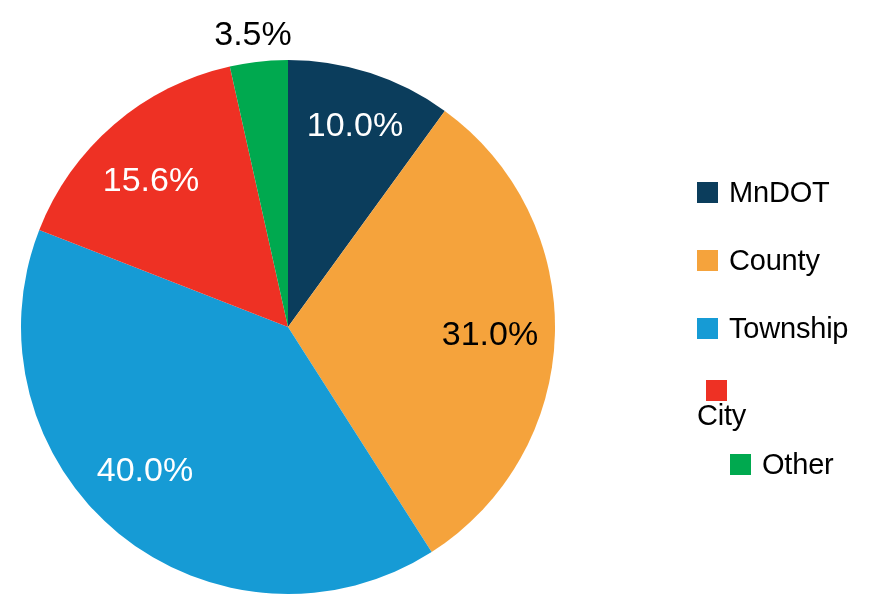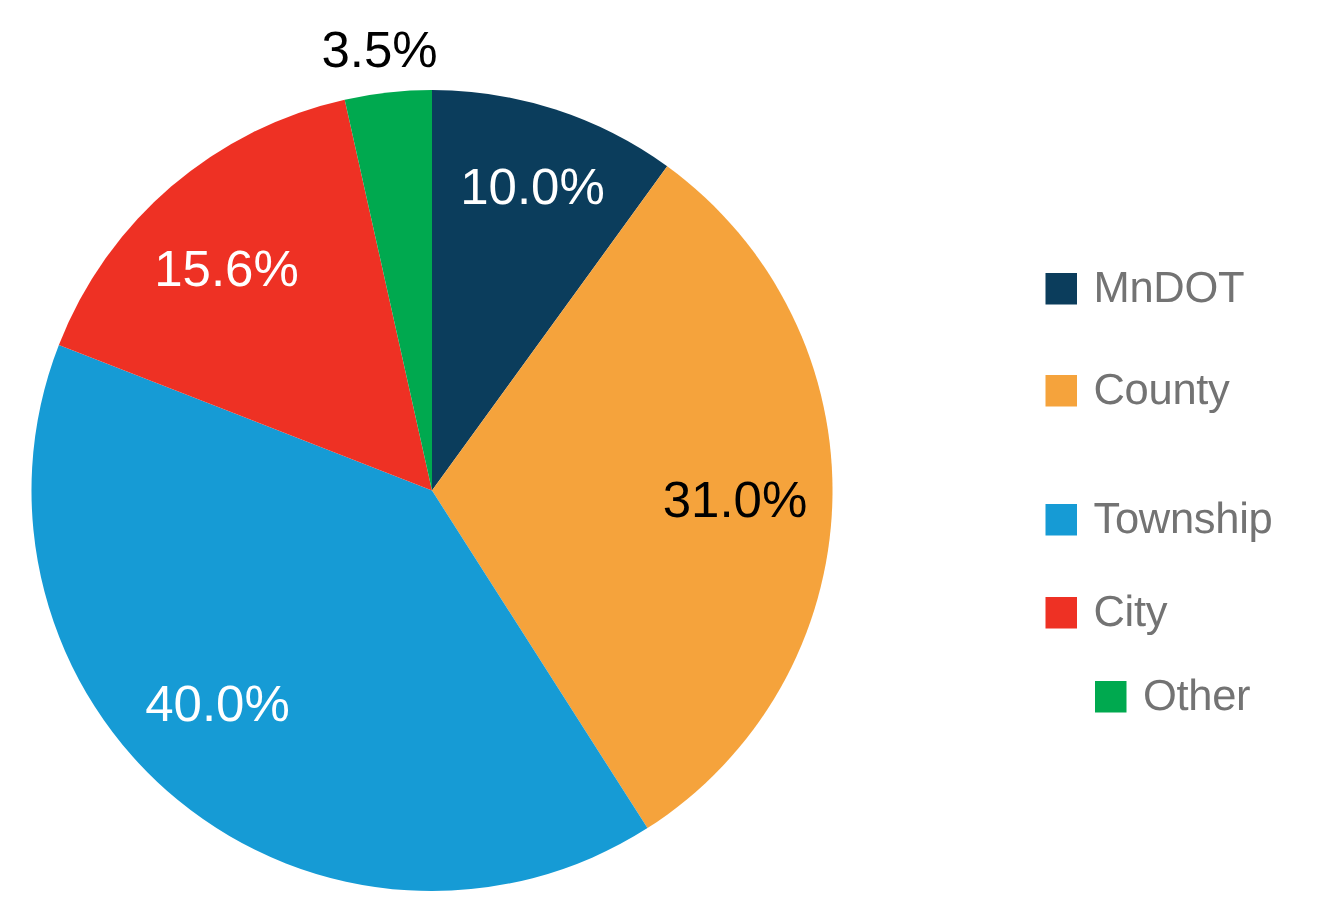--- a/index.html
+++ b/index.html
@@ -68,21 +68,21 @@
     width: 21px;
     height: 21px;
     flex: 0 0 21px;
     margin-right: 11px;
   }
 
   .legend-label {
     font-family: "Liberation Sans", sans-serif;
     font-size: 29px;
     line-height: 29px;
-    color: #737373;
+    color: #000000;
     letter-spacing: -0.2px;
   }
 </style>
 </head>
 <body>
 
 <div id="chart-root">
 
   <svg id="pie-svg" viewBox="0 0 880 612">
     <g id="slice-group">
@@ -103,25 +103,25 @@
 
   <div id="legend">
       <div class="legend-item" style="top: 0px;">
         <span class="legend-swatch" style="background: rgb(11, 61, 92);"></span>
         <span class="legend-label">MnDOT</span>
       </div>
       <div class="legend-item" style="top: 68px;">
         <span class="legend-swatch" style="background: rgb(245, 163, 60);"></span>
         <span class="legend-label">County</span>
       </div>
-      <div class="legend-item" style="top: 136px; margin-top: 18px;">
+      <div class="legend-item" style="top: 136px;">
         <span class="legend-swatch" style="background: rgb(22, 155, 213);"></span>
         <span class="legend-label">Township</span>
       </div>
-      <div class="legend-item" style="top: 216px;">
+      <div class="legend-item" style="top: 204px; flex-direction: column;">
         <span class="legend-swatch" style="background: rgb(238, 49, 36);"></span>
         <span class="legend-label">City</span>
       </div>
       <div class="legend-item" style="top: 272px; margin-left: 33px;">
         <span class="legend-swatch" style="background: rgb(0, 169, 79);"></span>
         <span class="legend-label">Other</span>
       </div>
     </div>
 
 </div>

